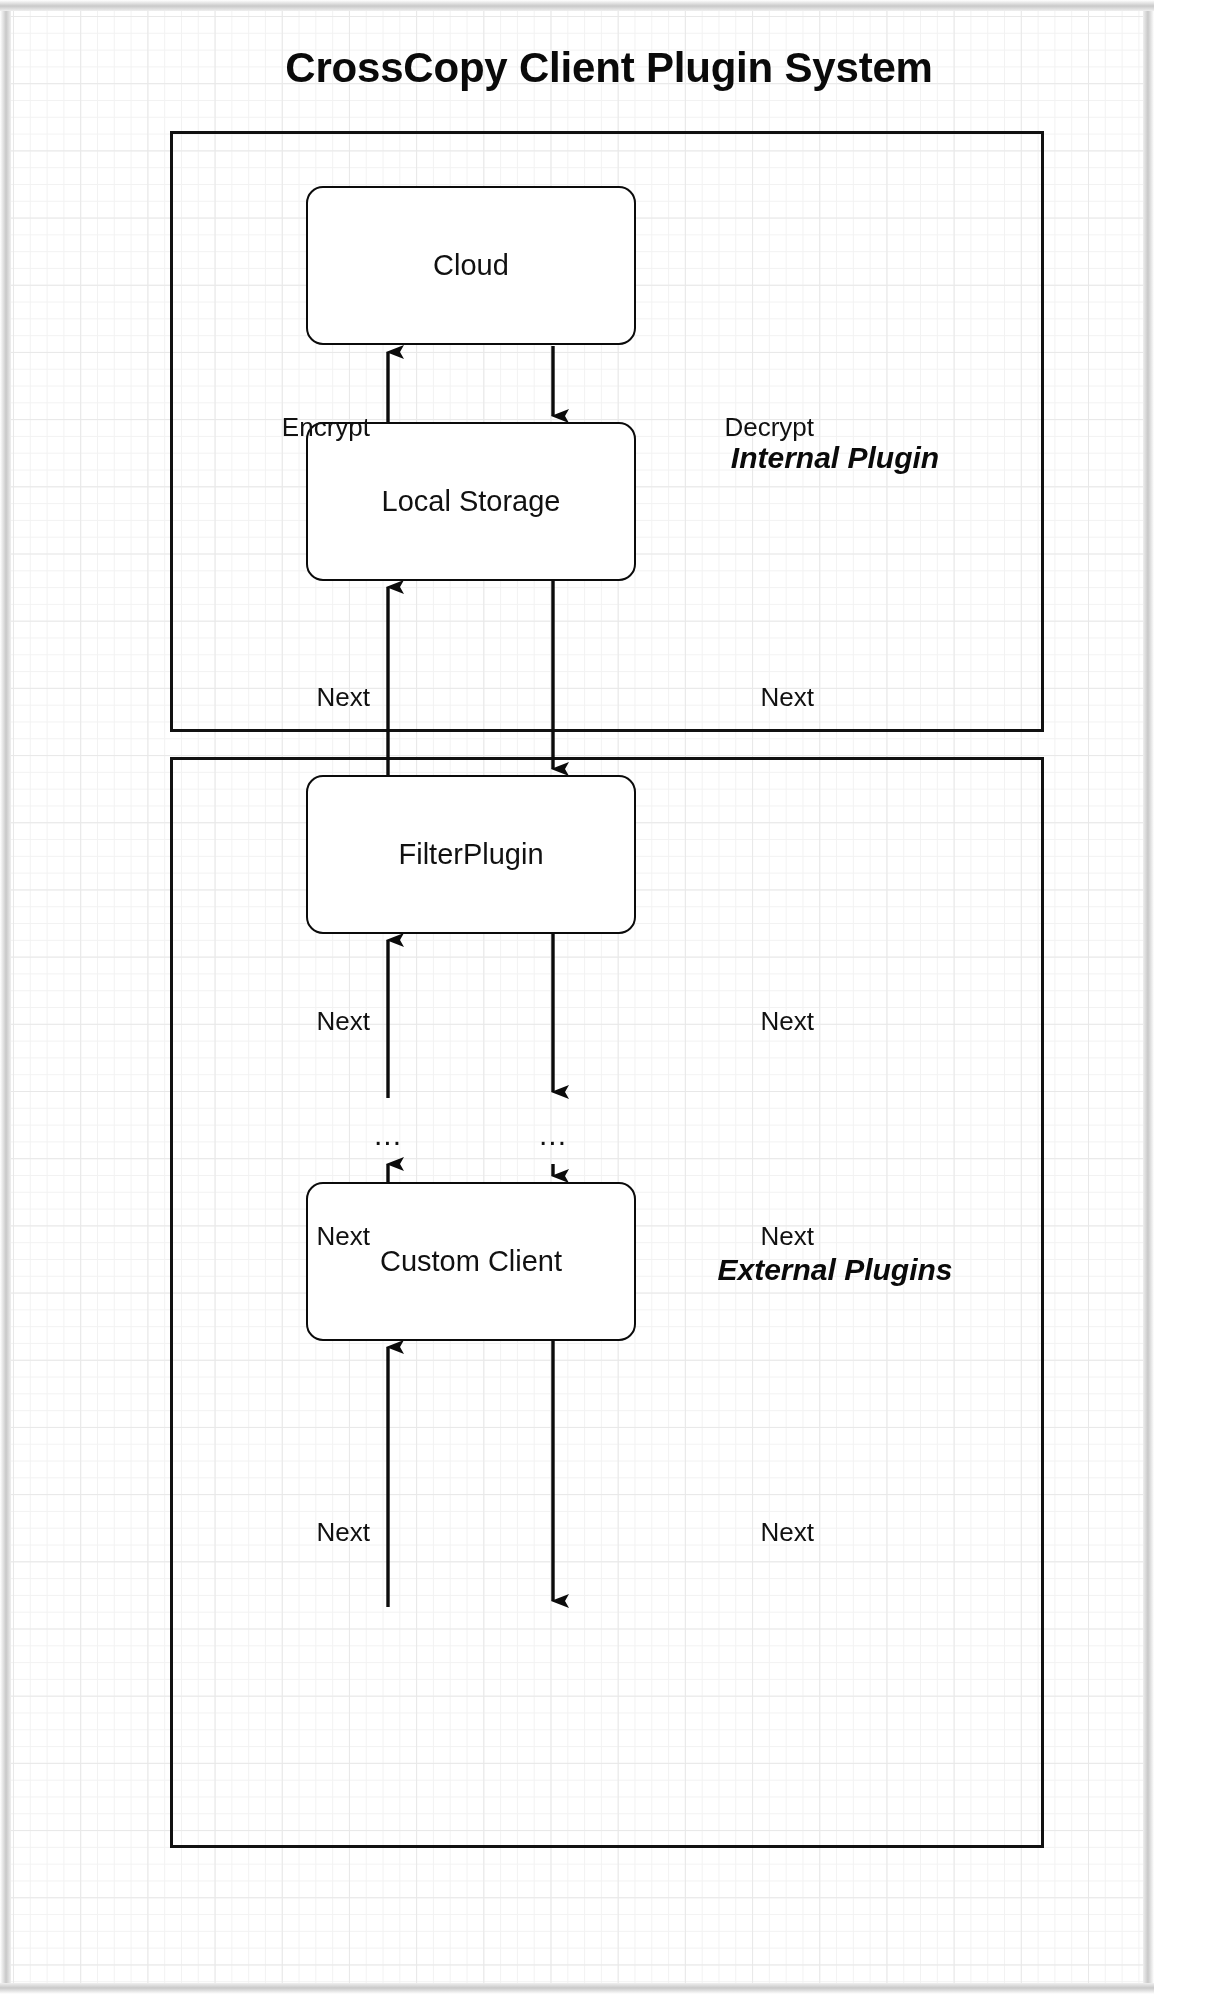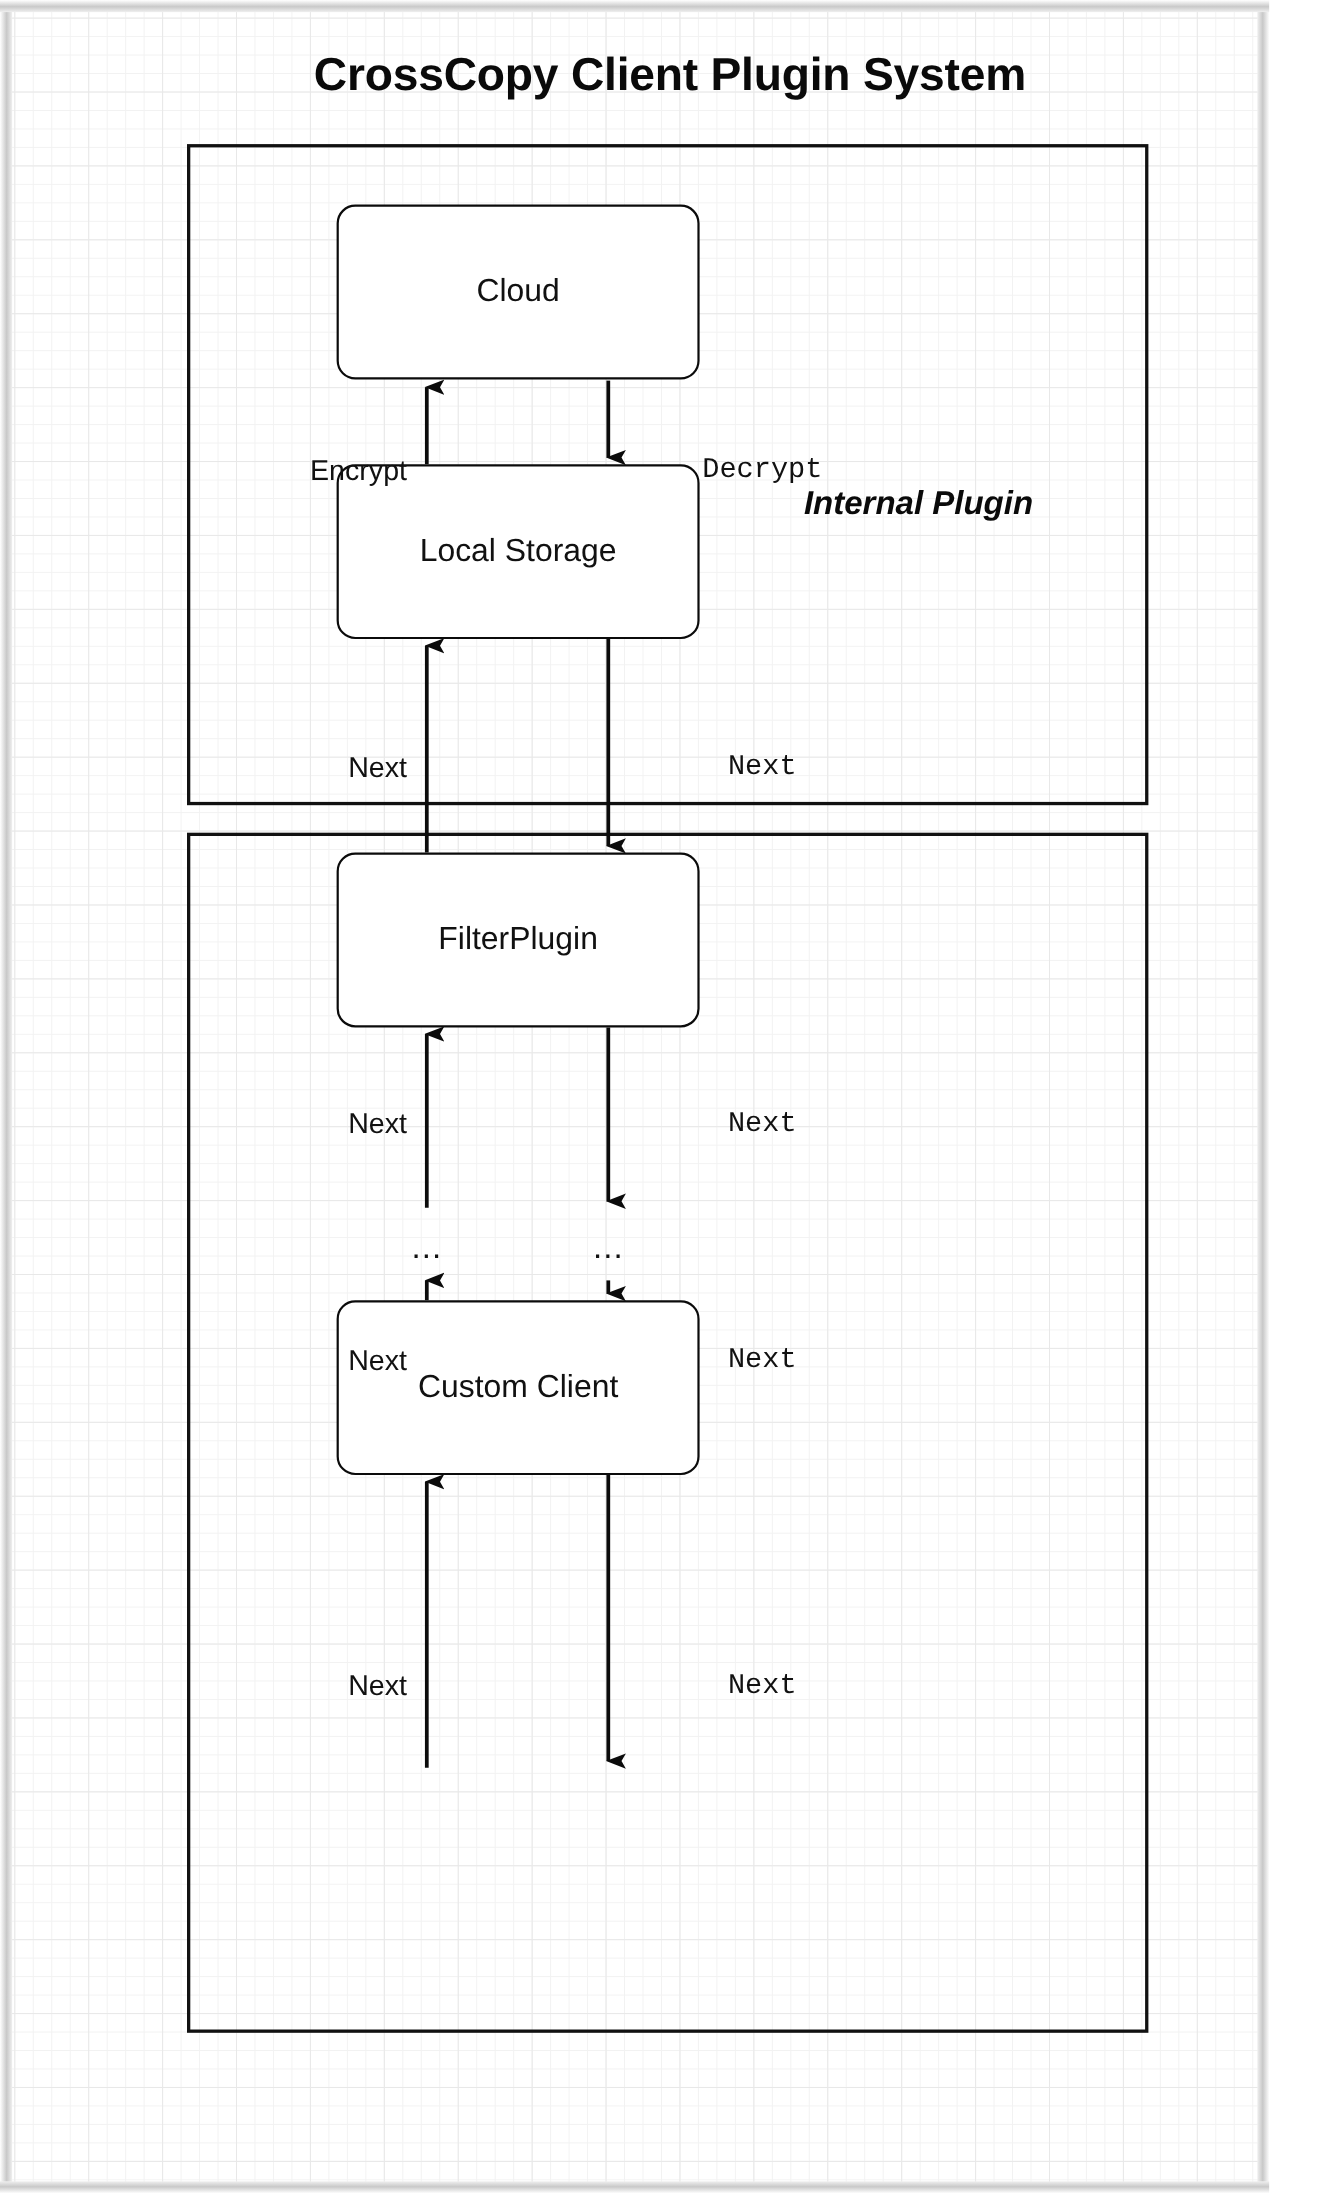--- a/index.html
+++ b/index.html
@@ -121,21 +121,21 @@
 
   
   .edge-label {
     position: absolute;
     font-size: 26px;
     color: #111111;
     white-space: nowrap;
     z-index: 4;
   }
   .edge-label.left-side  { text-align: right; }
-  .edge-label.right-side { text-align: center; font-family: Liberation Mono, monospace;  }
+  .edge-label.right-side { text-align: right;  }
 
   .ellipsis-label {
     position: absolute;
     font-size: 30px;
     color: #111111;
     letter-spacing: 1px;
     z-index: 4;
     text-align: center;
   }
 </style>
@@ -145,20 +145,21 @@
 <div id="canvas">
 
   <div id="grid"></div>
 
   <div id="page-title">CrossCopy Client Plugin System</div>
 
   <div class="group-box" id="group-internal"></div>
   <div class="group-box" id="group-external"></div>
 
   <div class="group-label" id="label-internal">Internal Plugin</div>
+  <div class="group-label" id="label-external">External Plugins</div>
 
   <svg id="connectors" viewBox="0 0 1218 1994" width="1218" height="1994" xmlns="http://www.w3.org/2000/svg">
     <defs>
       <marker id="arrow-up" markerWidth="16" markerHeight="18" refX="8" refY="2" orient="auto-start-reverse" markerUnits="userSpaceOnUse">
         <path d="M 8 0 L 15 18 L 8 14 L 1 18 Z" fill="#0b0b0b"></path>
       </marker>
       <marker id="arrow-down" markerWidth="16" markerHeight="18" refX="8" refY="16" orient="auto" markerUnits="userSpaceOnUse">
         <path d="M 8 18 L 1 0 L 8 4 L 15 0 Z" fill="#0b0b0b"></path>
       </marker>
     </defs>

